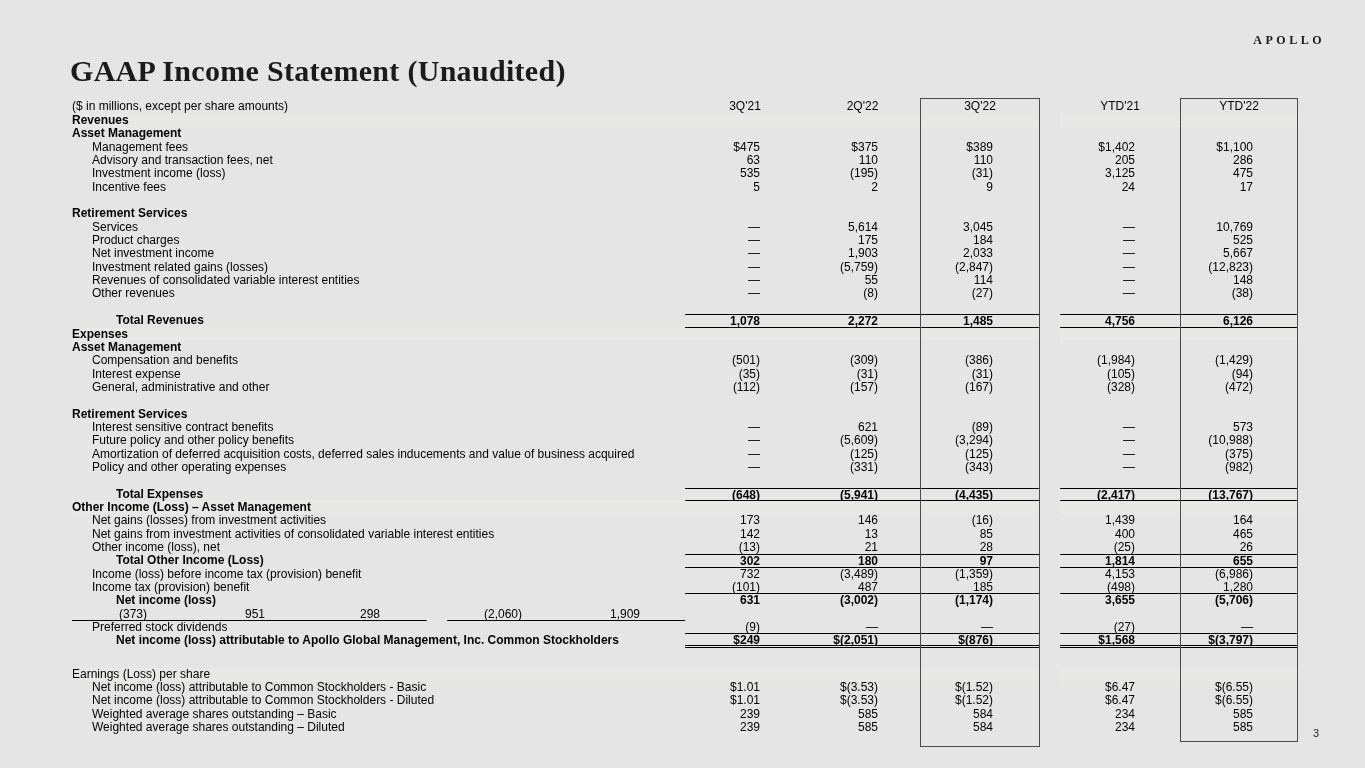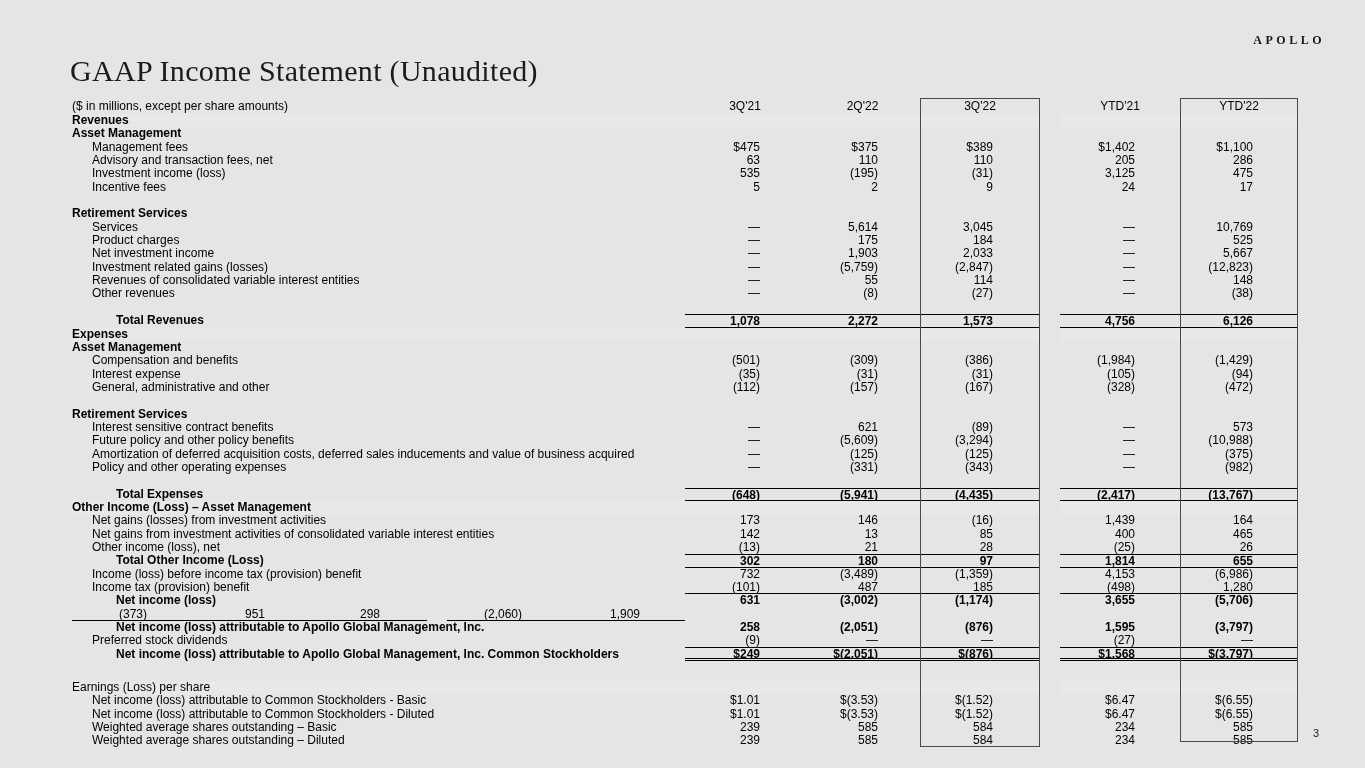--- a/index.html
+++ b/index.html
@@ -1,21 +1,21 @@
 <!DOCTYPE html>
 <html><head>
 <meta charset="utf-8">
 <style>
   html,body{margin:0;padding:0;background:#fff;}
   #page{position:relative;width:1365px;height:768px;background:#e5e5e5;overflow:hidden;
         font-family:"Liberation Sans",sans-serif;color:#000;}
   .logo{position:absolute;top:33px;right:40px;font-family:"Liberation Serif",serif;
         font-size:12px;letter-spacing:3.5px;font-weight:600;color:#1a1a1a;}
   .title{position:absolute;left:70px;top:54px;font-family:"Liberation Serif",serif;
-        font-size:30px;font-weight:400;color:#1b1b1b;letter-spacing:0.3px;}
+        font-size:30px;font-weight:700;color:#1b1b1b;letter-spacing:0.3px;}
   .tbl{position:absolute;left:72px;top:100px;width:1226px;font-size:12px;}
   .hdr-row{display:flex;height:14px;line-height:13px;}
   .row{display:flex;height:13.35px;line-height:13.2px;white-space:nowrap;}
   .gaprow{height:20px;}
   .lbl{width:613px;box-sizing:border-box;overflow:hidden;}
   .b1{width:355px;display:flex;box-sizing:border-box;}
   .gapcol{width:20px;}
   .b2{width:238px;display:flex;box-sizing:border-box;}
   .c{text-align:right;box-sizing:border-box;overflow:hidden;}
   .c1{width:120px;padding-right:45px;}
@@ -217,21 +217,21 @@
           <div class="lbl"></div>
           <div class="b1"></div>
           <div class="gapcol"></div>
           <div class="b2"></div>
         </div>
         <div class="row">
           <div class="lbl ind2 bold">Total Revenues</div>
           <div class="b1 rt rb">
             <div class="c c1 bold">1,078</div>
             <div class="c c2 bold">2,272</div>
-            <div class="c c3 bold">1,573</div>
+            <div class="c c3 bold">1,485</div>
           </div>
           <div class="gapcol"></div>
           <div class="b2 rt rb">
             <div class="c c4 bold">4,756</div>
             <div class="c c5 bold">6,126</div>
           </div>
         </div>
         <div class="row">
           <div class="lbl bandbg bold">Expenses</div>
           <div class="b1 bandbg"></div>
@@ -466,33 +466,20 @@
         <div class="row">
           <div class="b1 rb">
             <div class="c c1">(373)</div>
             <div class="c c2">951</div>
             <div class="c c3">298</div>
           </div>
           <div class="gapcol"></div>
           <div class="b2 rb">
             <div class="c c4">(2,060)</div>
             <div class="c c5">1,909</div>
-          </div>
-        </div>
-        <div class="row">
-          <div class="lbl ind2 bold">Net income (loss) attributable to Apollo Global Management, Inc.</div>
-          <div class="b1">
-            <div class="c c1 bold">258</div>
-            <div class="c c2 bold">(2,051)</div>
-            <div class="c c3 bold">(876)</div>
-          </div>
-          <div class="gapcol"></div>
-          <div class="b2">
-            <div class="c c4 bold">1,595</div>
-            <div class="c c5 bold">(3,797)</div>
           </div>
         </div>
         <div class="row">
           <div class="lbl ind1">Preferred stock dividends</div>
           <div class="b1 rb">
             <div class="c c1">(9)</div>
             <div class="c c2">—</div>
             <div class="c c3">—</div>
           </div>
           <div class="gapcol"></div>

